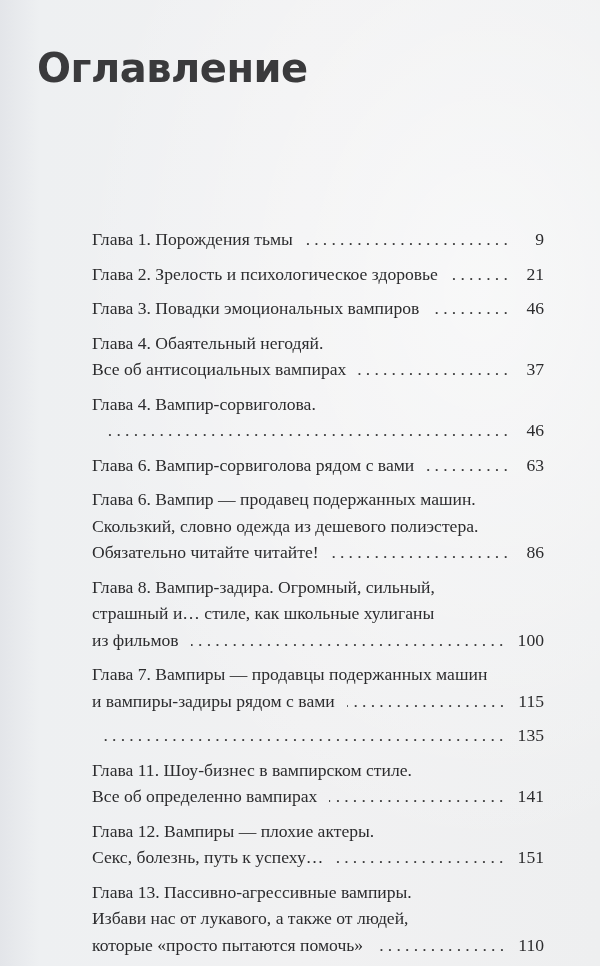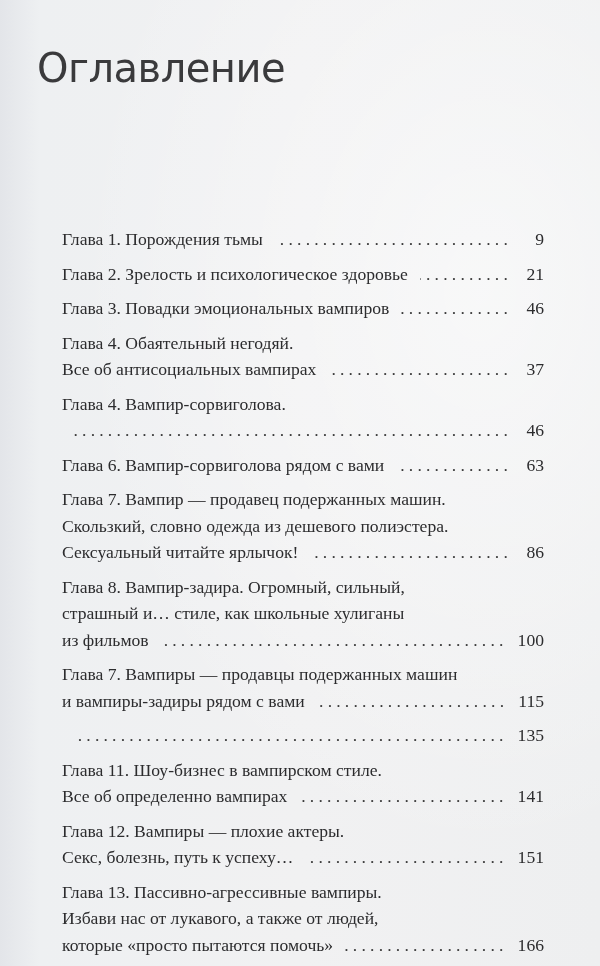--- a/index.html
+++ b/index.html
@@ -21,37 +21,38 @@
       background:
         radial-gradient(ellipse at 80% 30%, rgba(255,255,255,0.55), rgba(255,255,255,0) 60%),
         linear-gradient(90deg, #e3e5e9 0px, #eef0f2 40px, #f1f1f2 300px, #eeeff0 600px);
     }
     .title {
       position: absolute;
       left: 37px;
       top: 48px;
       margin: 0;
       font-family: "DejaVu Sans", sans-serif;
-      font-weight: normal;
+      font-weight: bold;
       font-size: 40px;
       letter-spacing: -0.5px;
       color: #3a3a3c;
       line-height: 1;
     }
     .toc {
       position: absolute;
       left: 62px;
       top: 226px;
       width: 482px;
       font-family: "Liberation Serif", serif;
       font-size: 17.6px;
       color: #2c2c2e;
     }
     .entry {
       margin-bottom: 8px;
+      margin-left: 30px;
     }
     .line {
       height: 26.5px;
       line-height: 26.5px;
       white-space: nowrap;
       display: flex;
       align-items: baseline;
     }
     .line .text {
       flex: 0 0 auto;
@@ -123,27 +124,27 @@
       </div>
       <div class="entry">
         <div class="line">
           <span class="text">Глава 6. Вампир-сорвиголова рядом с вами</span>
           <span class="leader"></span>
           <span class="page-num">63</span>
         </div>
       </div>
       <div class="entry">
         <div class="line">
-          <span class="text">Глава 7. Вампир — продавец подержанных машин.</span>
+          <span class="text">Глава 6. Вампир — продавец подержанных машин.</span>
         </div>
         <div class="line">
           <span class="text">Скользкий, словно одежда из дешевого полиэстера.</span>
         </div>
         <div class="line">
-          <span class="text">Сексуальный читайте ярлычок!</span>
+          <span class="text">Обязательно читайте читайте!</span>
           <span class="leader"></span>
           <span class="page-num">86</span>
         </div>
       </div>
       <div class="entry">
         <div class="line">
           <span class="text">Глава 8. Вампир-задира. Огромный, сильный,</span>
         </div>
         <div class="line">
           <span class="text">страшный и… стиле, как школьные хулиганы</span>
@@ -193,17 +194,17 @@
       <div class="entry">
         <div class="line">
           <span class="text">Глава 13. Пассивно-агрессивные вампиры.</span>
         </div>
         <div class="line">
           <span class="text">Избави нас от лукавого, а также от людей,</span>
         </div>
         <div class="line">
           <span class="text">которые «просто пытаются помочь»</span>
           <span class="leader"></span>
-          <span class="page-num">166</span>
+          <span class="page-num">110</span>
         </div>
       </div>
     </div>
 </div>
 
 </body></html>

